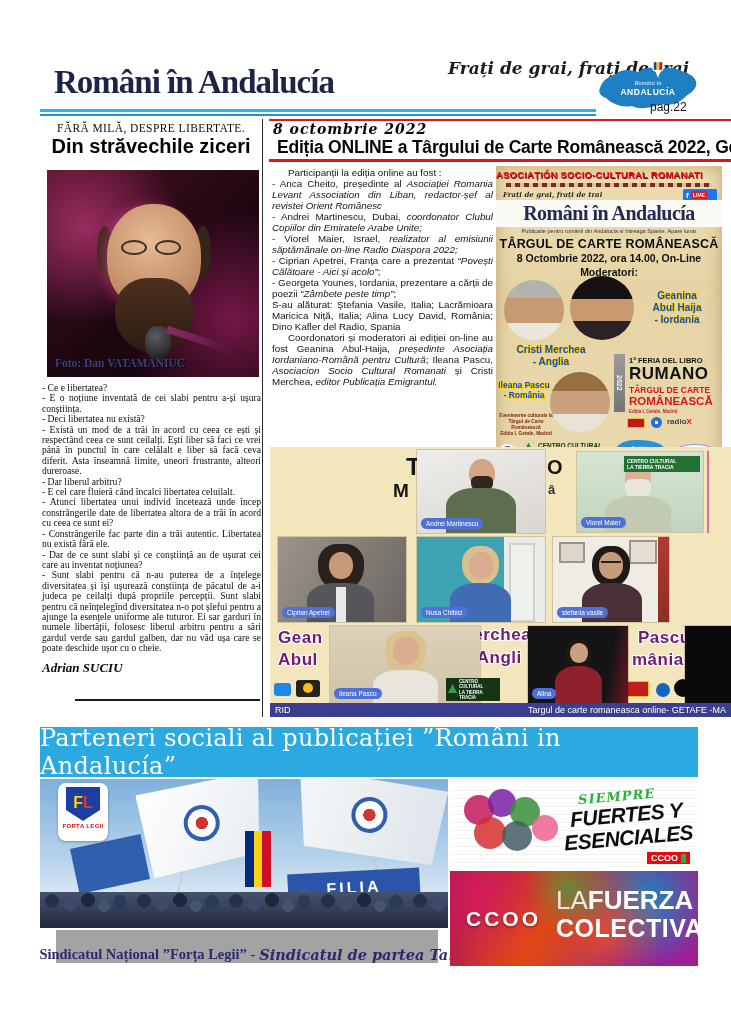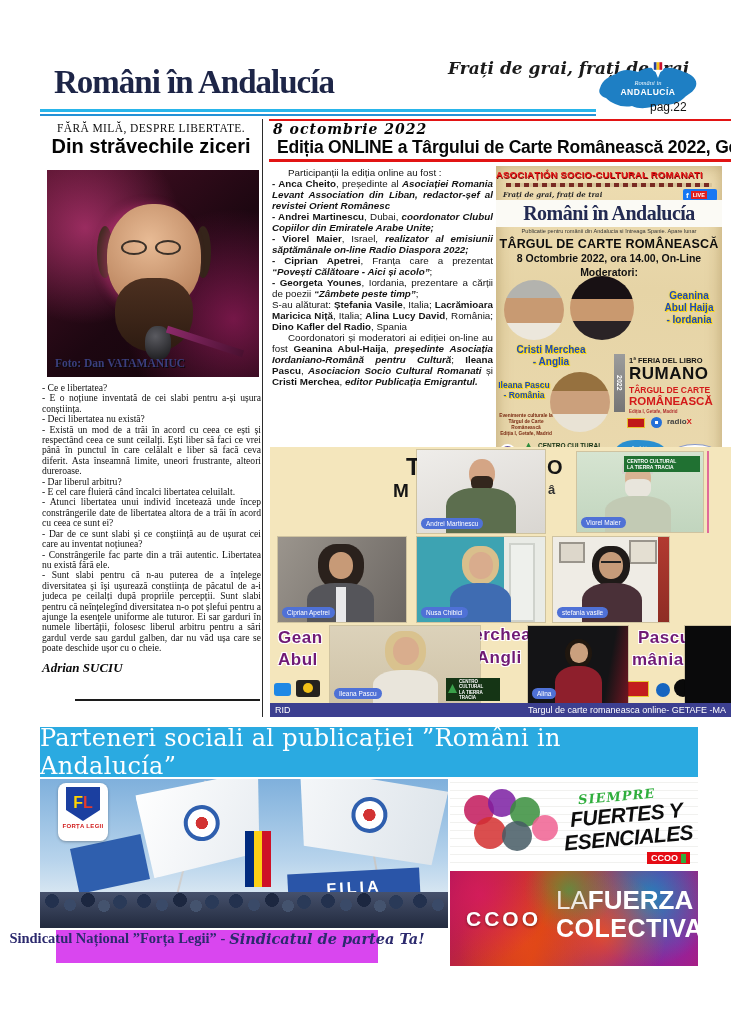--- a/index.html
+++ b/index.html
@@ -36,40 +36,40 @@
 .lline{left:75px;top:699px;width:185px;height:2px;background:#1c1c1c}
 .vdiv{left:262px;top:119px;width:1px;height:598px;background:#2b2b2b}
 
 .redtop{left:269px;top:119px;width:462px;height:2px;background:#e21414}
 .rdate{left:273px;top:121px;font:italic 700 14px "DejaVu Serif",serif;letter-spacing:1px;color:#060606}
 .rheadline{left:277px;top:137px;width:455px;font:800 17.5px "Liberation Sans",sans-serif;letter-spacing:-.2px;color:#070707;white-space:nowrap}
 .redbot{left:269px;top:159px;width:462px;height:3px;background:#e21414}
 .rbody{left:272px;top:167px;width:221px;font-family:"Liberation Sans",sans-serif;font-size:9.8px;line-height:11px;text-align:justify;color:#141414}
 .rbody p{margin:0}
 .rbody .ind{text-indent:16px}
-.sb{font-weight:700}.si{font-style:italic}
+.sb{font-weight:400}.si{font-style:italic}
 
 .fposter{left:496px;top:166px;width:226px;height:309px;background:linear-gradient(#eeddb2,#e6d4a6 40%,#ead9ae);box-shadow:inset 0 0 16px rgba(120,90,30,.4);overflow:hidden}
 .fposter .a{position:absolute}
 .porg{top:3px;width:100%;text-align:left;font:800 9.5px "Liberation Sans",sans-serif;color:#e51515;text-shadow:.6px .6px 0 #7a0808;letter-spacing:.2px;white-space:nowrap}
 .pdeco{left:10px;top:17px;width:206px;height:4px;background:repeating-linear-gradient(90deg,#7a2a22 0 5px,#d8c49a 5px 9px)}
 .pfb{right:5px;top:23px;width:34px;height:12px;background:#1877f2;border-radius:2px;color:#fff;font:700 8px "Liberation Sans",sans-serif;display:flex;align-items:center;gap:2px;padding:0 3px}
 .pfb .live{background:#e02020;font-size:5.5px;padding:0 2px;line-height:8px}
 .ptag{left:7px;top:24px;font:italic 700 7px "DejaVu Serif",serif;color:#2a2a2a}
 .pmast{left:0;top:34px;width:100%;height:27px;background:#fbfaf5;display:flex;align-items:center;justify-content:center;font:700 20px "Liberation Serif",serif;color:#232a52;letter-spacing:-.5px}
 .psub{top:62px;width:100%;text-align:center;font:5.6px "Liberation Sans",sans-serif;color:#333}
 .pevt{top:71px;width:100%;text-align:center;font:800 12.5px "Liberation Sans",sans-serif;color:#0c0c0c;letter-spacing:.2px}
 .pdate{top:86px;width:100%;text-align:center;font:700 10.5px "Liberation Sans",sans-serif;color:#101010}
 .pmods{top:100px;width:100%;text-align:center;font:700 10.5px "Liberation Sans",sans-serif;color:#101010}
 .circ{border-radius:50%;overflow:hidden}
 .pc1{left:8px;top:114px;width:60px;height:60px;background:linear-gradient(#b3b3ae 0 30%,#c89a72 30% 72%,#ece7dc 72%)}
 .pc2{left:74px;top:110px;width:64px;height:64px;background:linear-gradient(#181114 0 36%,#c9996f 36% 70%,#2a2326 70%)}
 .pc3{left:54px;top:206px;width:60px;height:60px;background:linear-gradient(#96713f 0 32%,#cba07c 32% 70%,#e9e3d5 70%)}
 .modlbl{font:800 10px "Liberation Sans",sans-serif;color:#1b49c0;text-align:center;line-height:12px;text-shadow:0 0 1px #ffd900,0 0 2px #ffd900,1px 1px 0 #ffd900}
-.lblG{left:150px;top:124px;width:86px}
+.lblG{left:138px;top:124px;width:86px}
 .lblC{left:0;top:178px;width:110px}
 .lblI{left:0;top:214px;width:56px;font-size:8.5px;line-height:10px}
 .pnote{left:2px;top:247px;width:56px;text-align:center;font:700 4.8px "Liberation Sans",sans-serif;color:#7a2a12;line-height:6px}
 .pbadge{left:118px;top:178px;width:106px;height:94px}
 .pbadge .rib{left:0;top:10px;width:11px;height:58px;background:linear-gradient(#9c9c9c,#757575);color:#fff;font:700 7px "Liberation Sans",sans-serif;writing-mode:vertical-rl;display:flex;align-items:center;justify-content:center}
 .pbadge .b1{left:15px;top:12px;font:800 7.5px "Liberation Sans",sans-serif;color:#141414}
 .pbadge .b2{left:15px;top:20px;font:800 17px "Liberation Sans",sans-serif;color:#111;letter-spacing:.5px}
 .pbadge .b3{left:15px;top:41px;font:800 8.5px "Liberation Sans",sans-serif;color:#d31a1a}
 .pbadge .b4{left:15px;top:51px;font:800 11.5px "Liberation Sans",sans-serif;color:#d31a1a}
 .pbadge .b5{left:15px;top:65px;font:700 4.5px "Liberation Sans",sans-serif;color:#b03030}
@@ -170,21 +170,21 @@
  radial-gradient(circle 7px at 12px 9px,#23314e 98%,transparent),
  radial-gradient(circle 6px at 30px 13px,#3a4a68 98%,transparent),
  radial-gradient(circle 7px at 48px 8px,#1c2740 98%,transparent),
  radial-gradient(circle 6px at 64px 14px,#44536e 98%,transparent),
  radial-gradient(circle 7px at 80px 10px,#2a3a58 98%,transparent),
  linear-gradient(#46516c,#222a3e);background-size:92px 36px,92px 36px,92px 36px,92px 36px,92px 36px,100% 100%}
 .flcard{left:18px;top:4px;width:50px;height:58px;background:#fff;border-radius:8px;text-align:center;box-shadow:0 1px 3px rgba(0,0,0,.3)}
 .flshield{width:34px;height:34px;margin:4px auto 0;background:#1b3fa0;clip-path:polygon(0 0,100% 0,100% 68%,50% 100%,0 68%);position:relative;color:#ffd400;font:800 16px "Liberation Sans",sans-serif;line-height:32px}
 .flshield .l2{color:#e23b2e}
 .fllbl{font:800 6px "Liberation Sans",sans-serif;color:#d01818;margin-top:2px;letter-spacing:.3px}
-.ystrip{left:56px;top:930px;width:322px;height:33px;background:#d946ef;display:flex;align-items:flex-start;justify-content:center;gap:4px;white-space:nowrap}
+.ystrip{left:56px;top:930px;width:382px;height:33px;background:#a3a3a3;display:flex;align-items:flex-end;justify-content:center;gap:4px;white-space:nowrap}
 .ystrip .m1{font:700 14.5px "Liberation Serif",serif;color:#2c2a6e}
 .ystrip .m2{font:italic 700 14.5px "DejaVu Serif",serif;color:#2c2a6e}
 .pA{left:450px;top:781px;width:248px;height:89px;overflow:hidden;background:repeating-linear-gradient(0deg,#fff 0 7px,#f1f1ef 7px 8px)}
 .pA .a{position:absolute}
 .blob{border-radius:50%;opacity:.85;position:absolute}
 .siempre{left:128px;top:8px;transform:rotate(-5deg);font:italic 800 13px "DejaVu Serif",serif;color:#2fae3c;letter-spacing:1px}
 .fuert{left:120px;top:22px;transform:rotate(-5deg);font:italic 800 21px "Liberation Sans",sans-serif;color:#0d0d0d;letter-spacing:-.5px}
 .esenc{left:114px;top:45px;transform:rotate(-5deg);font:italic 800 21px "Liberation Sans",sans-serif;color:#0d0d0d;letter-spacing:-.5px}
 .ccooA{right:8px;bottom:6px;background:#e50b14;color:#fff;font:800 9px "Liberation Sans",sans-serif;padding:1px 4px;display:flex;align-items:center;gap:3px}
 .ccooA i{width:5px;height:9px;background:#2fae3c;display:block}
@@ -240,22 +240,22 @@
 </div>
 
 <div class="a lbody">
   <p>- Ce e libertatea?</p>
   <p>- E o noțiune inventată de cei slabi pentru a-și ușura conștiința.</p>
   <p>- Deci libertatea nu există?</p>
   <p>- Există un mod de a trăi în acord cu ceea ce ești și respectând ceea ce sunt ceilalți. Ești liber să faci ce vrei până în punctul în care celălalt e liber să facă ceva diferit. Asta înseamnă limite, uneori frustrante, alteori dureroase.</p>
   <p>- Dar liberul arbitru?</p>
   <p>- E cel care fluieră când încalci libertatea celuilalt.</p>
   <p>- Atunci libertatea unui individ încetează unde încep constrângerile date de libertatea altora de a trăi în acord cu ceea ce sunt ei?</p>
+  <p>- Constrângerile fac parte din a trăi autentic. Libertatea nu există fără ele.</p>
   <p>- Dar de ce sunt slabi și ce conștiință au de ușurat cei care au inventat noțiunea?</p>
-  <p>- Constrângerile fac parte din a trăi autentic. Libertatea nu există fără ele.</p>
   <p>- Sunt slabi pentru că n-au puterea de a înțelege diversitatea și își ușurează conștiința de păcatul de a-i judeca pe ceilalți după propriile percepții. Sunt slabi pentru că neînțelegînd diversitatea n-o pot șlefui pentru a ajunge la esențele uniforme ale tuturor. Ei sar garduri în numele libertății, folosesc liberul arbitru pentru a sări gardul verde sau gardul galben, dar nu văd ușa care se poate deschide ușor cu o cheie.</p>
 </div>
 <div class="a sig">Adrian SUCIU</div>
 <div class="a lline"></div>
 <div class="a vdiv"></div>
 
 <div class="a redtop"></div>
 <div class="a rdate">8 octombrie 2022</div>
 <div class="a rheadline">Ediția ONLINE a Târgului de Carte Românească 2022, Getafe</div>
 <div class="a redbot"></div>

